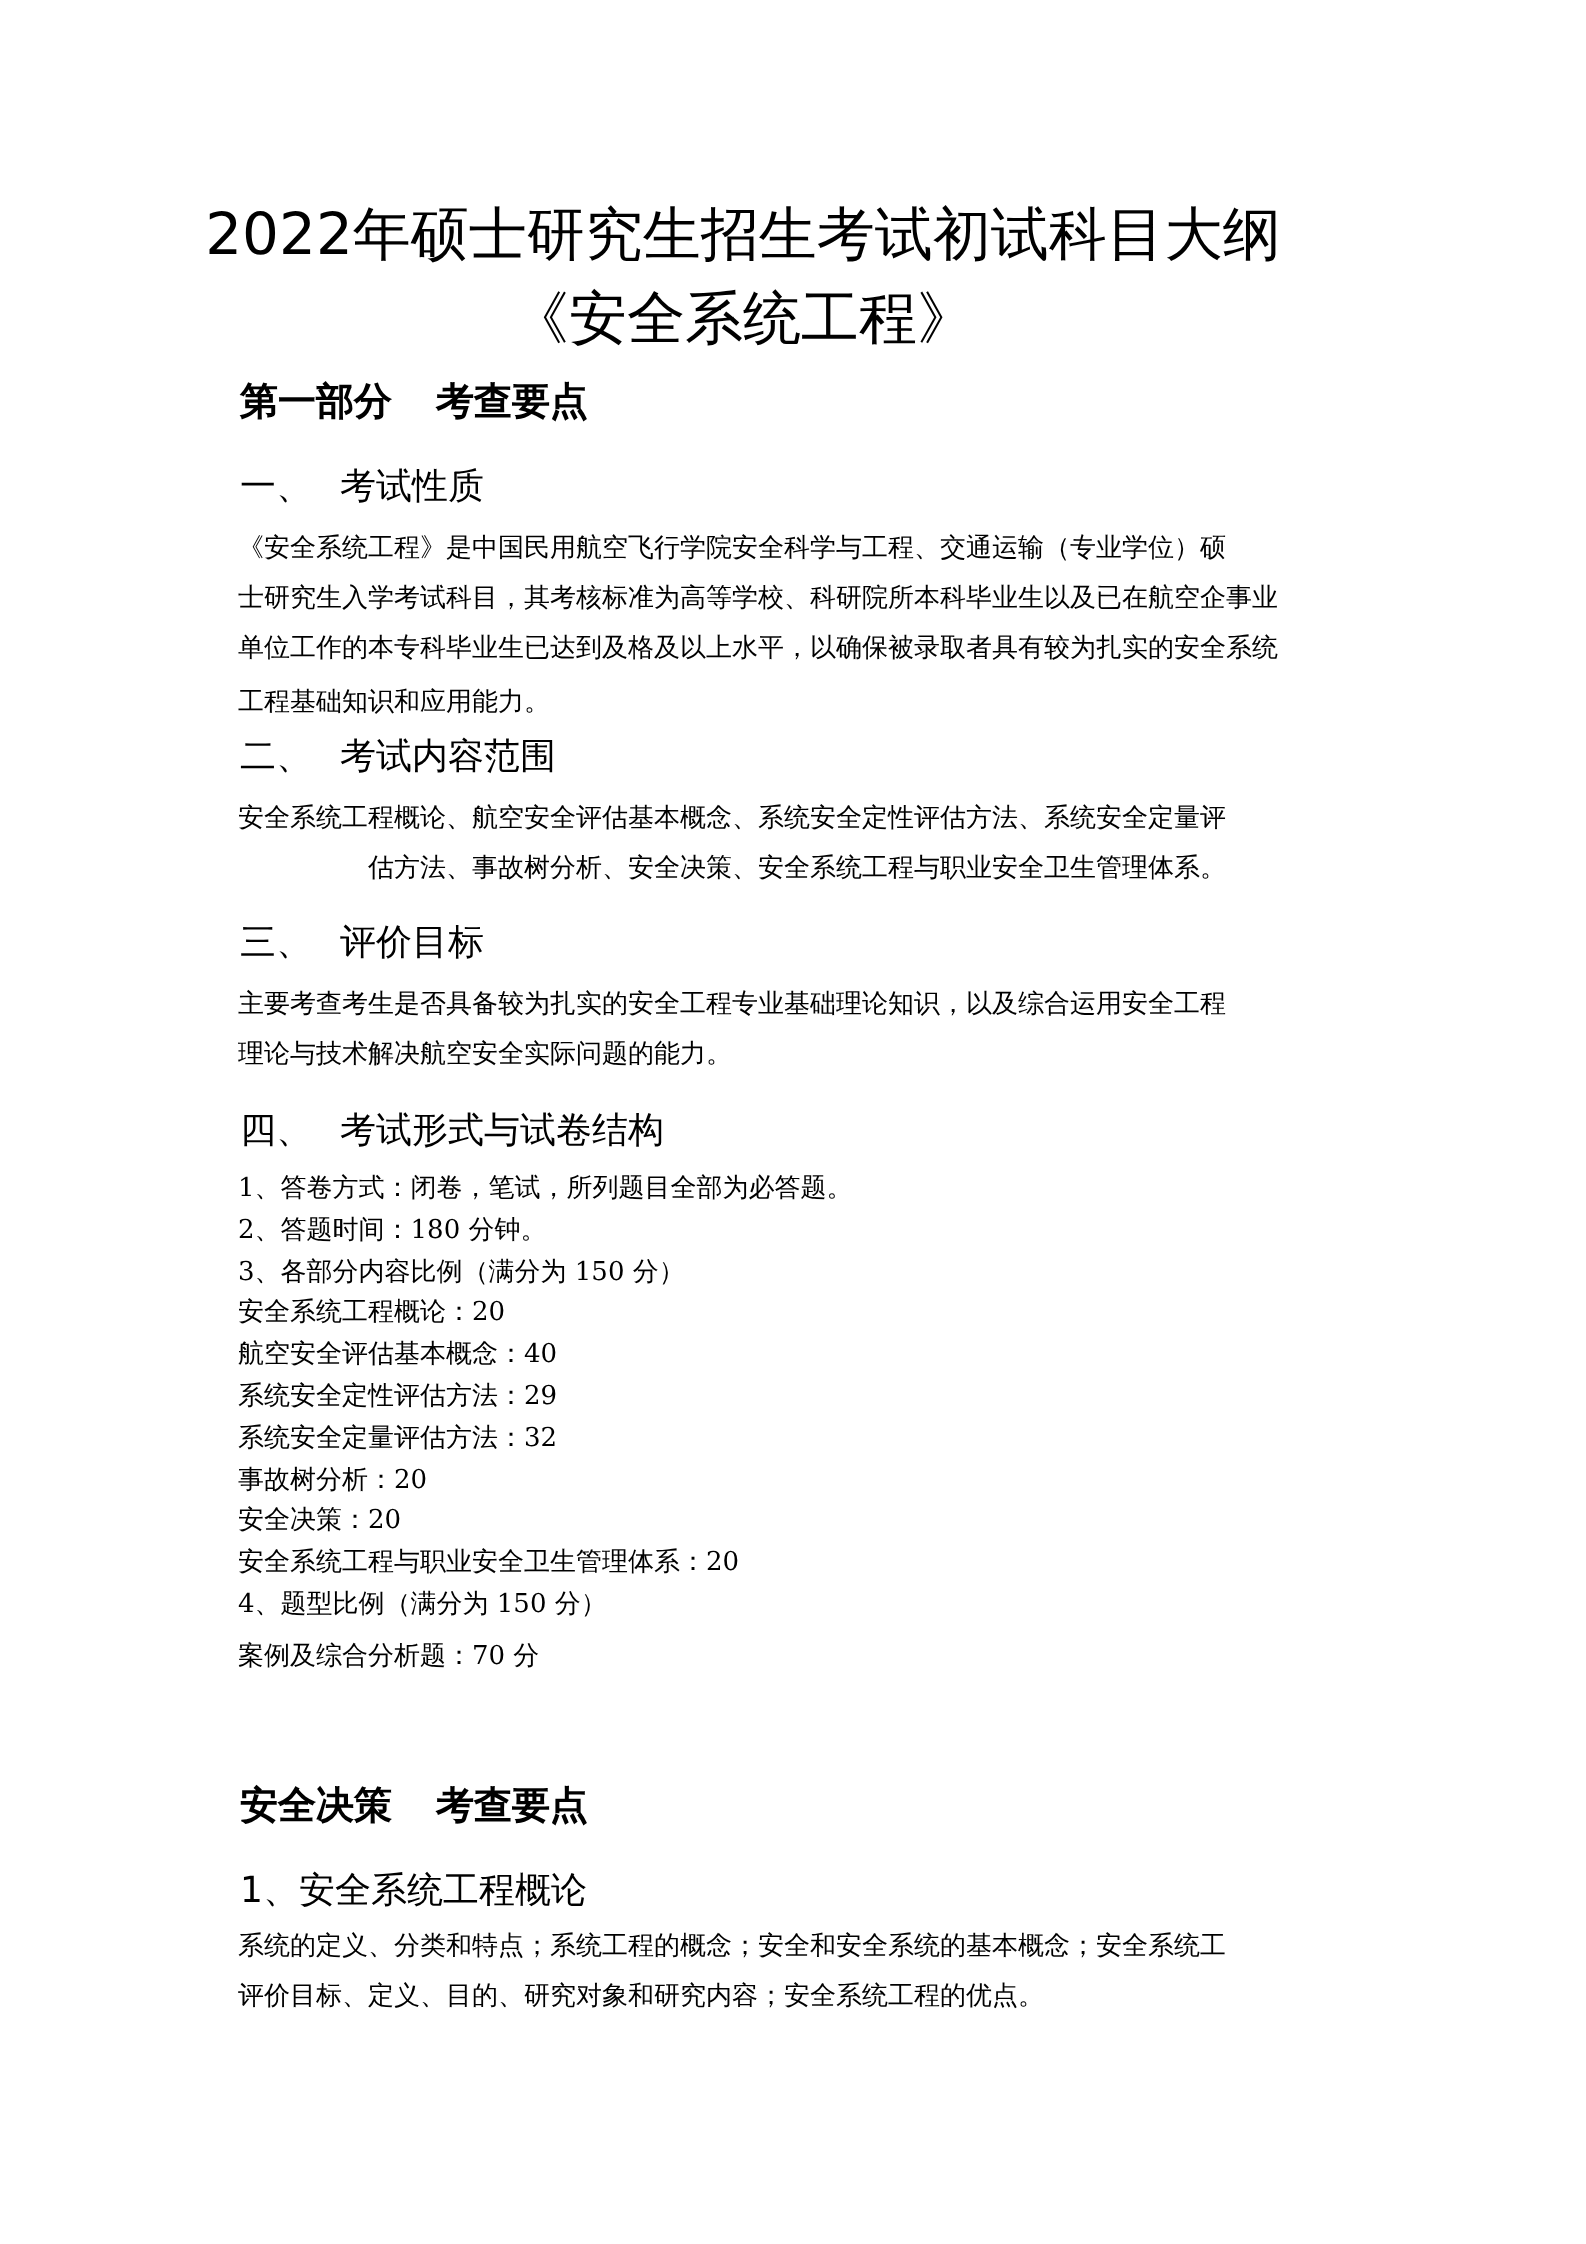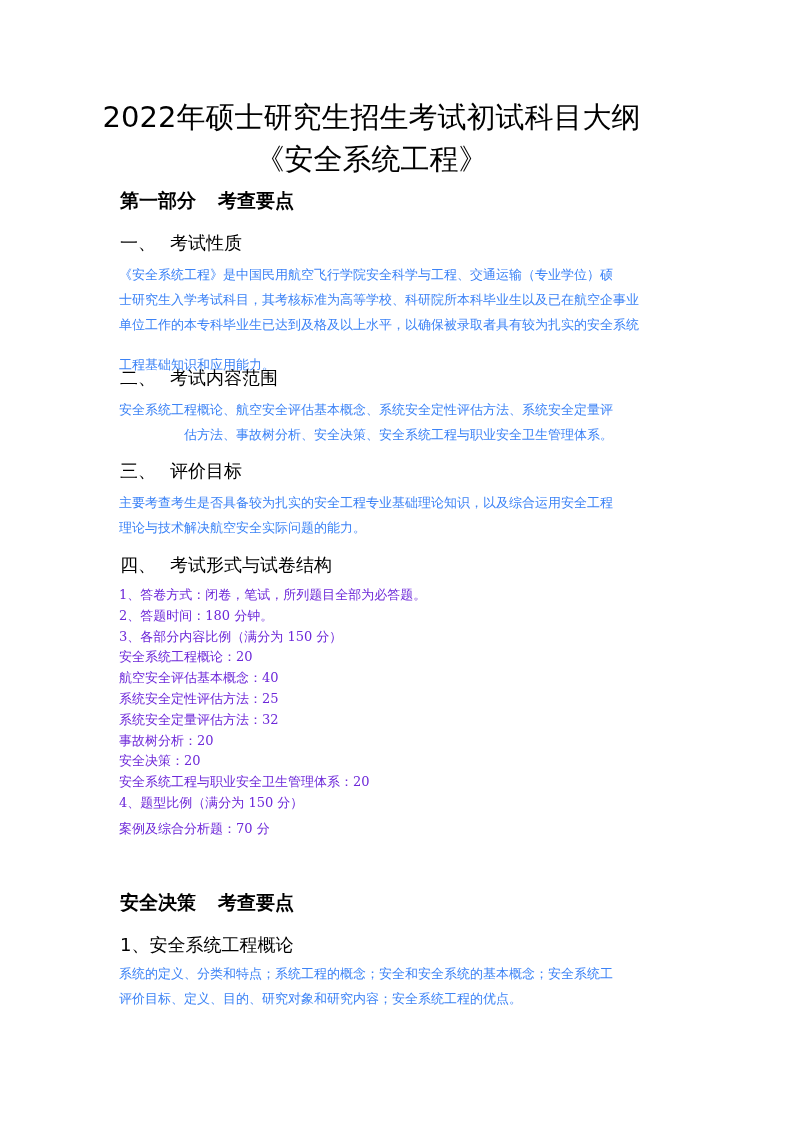--- a/index.html
+++ b/index.html
@@ -53,32 +53,32 @@
       white-space: nowrap;
       margin: 0;
     }
     .sec .num { display: inline-block; width: 50px; }
     .para {
       position: absolute;
       left: 119px;
       font-size: 13px;
       line-height: 25px;
       white-space: nowrap;
-      color: #3b82f6;
+      color: #000000;
       margin: 0;
     }
     .line {
       display: block;
       height: 25px;
     }
     .list {
       position: absolute;
       left: 119px;
       font-size: 13px;
-      color: #6d28d9;
+      color: #000000;
       margin: 0;
       padding: 0;
       list-style: none;
     }
     .list li {
       height: 20.8px;
       line-height: 20.8px;
       white-space: nowrap;
     }
   </style>
@@ -94,21 +94,21 @@
     <span>第一部分</span><span class="gap"></span><span>考查要点</span>
   </h2>
 
   <h3 class="sec" style="top:231px;">
     <span class="num">一、</span><span>考试性质</span>
   </h3>
   <div class="para" style="top:262px;">
     <span class="line">《安全系统工程》是中国民用航空飞行学院安全科学与工程、交通运输（专业学位）硕</span>
     <span class="line">士研究生入学考试科目，其考核标准为高等学校、科研院所本科毕业生以及已在航空企事业</span>
     <span class="line">单位工作的本专科毕业生已达到及格及以上水平，以确保被录取者具有较为扎实的安全系统</span>
-    <span class="line" style="margin-top:15px;">工程基础知识和应用能力。</span>
+    <span class="line" style="margin-top:2px;">工程基础知识和应用能力。</span>
   </div>
 
   <h3 class="sec" style="top:366px;">
     <span class="num">二、</span><span>考试内容范围</span>
   </h3>
   <div class="para" style="top:397px;text-align:right;">
     <span class="line">安全系统工程概论、航空安全评估基本概念、系统安全定性评估方法、系统安全定量评</span>
     <span class="line">估方法、事故树分析、安全决策、安全系统工程与职业安全卫生管理体系。</span>
   </div>
 
@@ -122,21 +122,21 @@
 
   <h3 class="sec" style="top:553px;">
     <span class="num">四、</span><span>考试形式与试卷结构</span>
   </h3>
   <ul class="list" style="top:585px;">
     <li>1、答卷方式：闭卷，笔试，所列题目全部为必答题。</li>
     <li>2、答题时间：180 分钟。</li>
     <li>3、各部分内容比例（满分为 150 分）</li>
     <li>安全系统工程概论：20</li>
     <li>航空安全评估基本概念：40</li>
-    <li>系统安全定性评估方法：25</li>
+    <li>系统安全定性评估方法：29</li>
     <li>系统安全定量评估方法：32</li>
     <li>事故树分析：20</li>
     <li>安全决策：20</li>
     <li>安全系统工程与职业安全卫生管理体系：20</li>
     <li>4、题型比例（满分为 150 分）</li>
     <li style="margin-top:5px;">案例及综合分析题：70 分</li>
   </ul>
 
   <h2 class="part" style="top:890px;">
     <span>安全决策</span><span class="gap"></span><span>考查要点</span>

